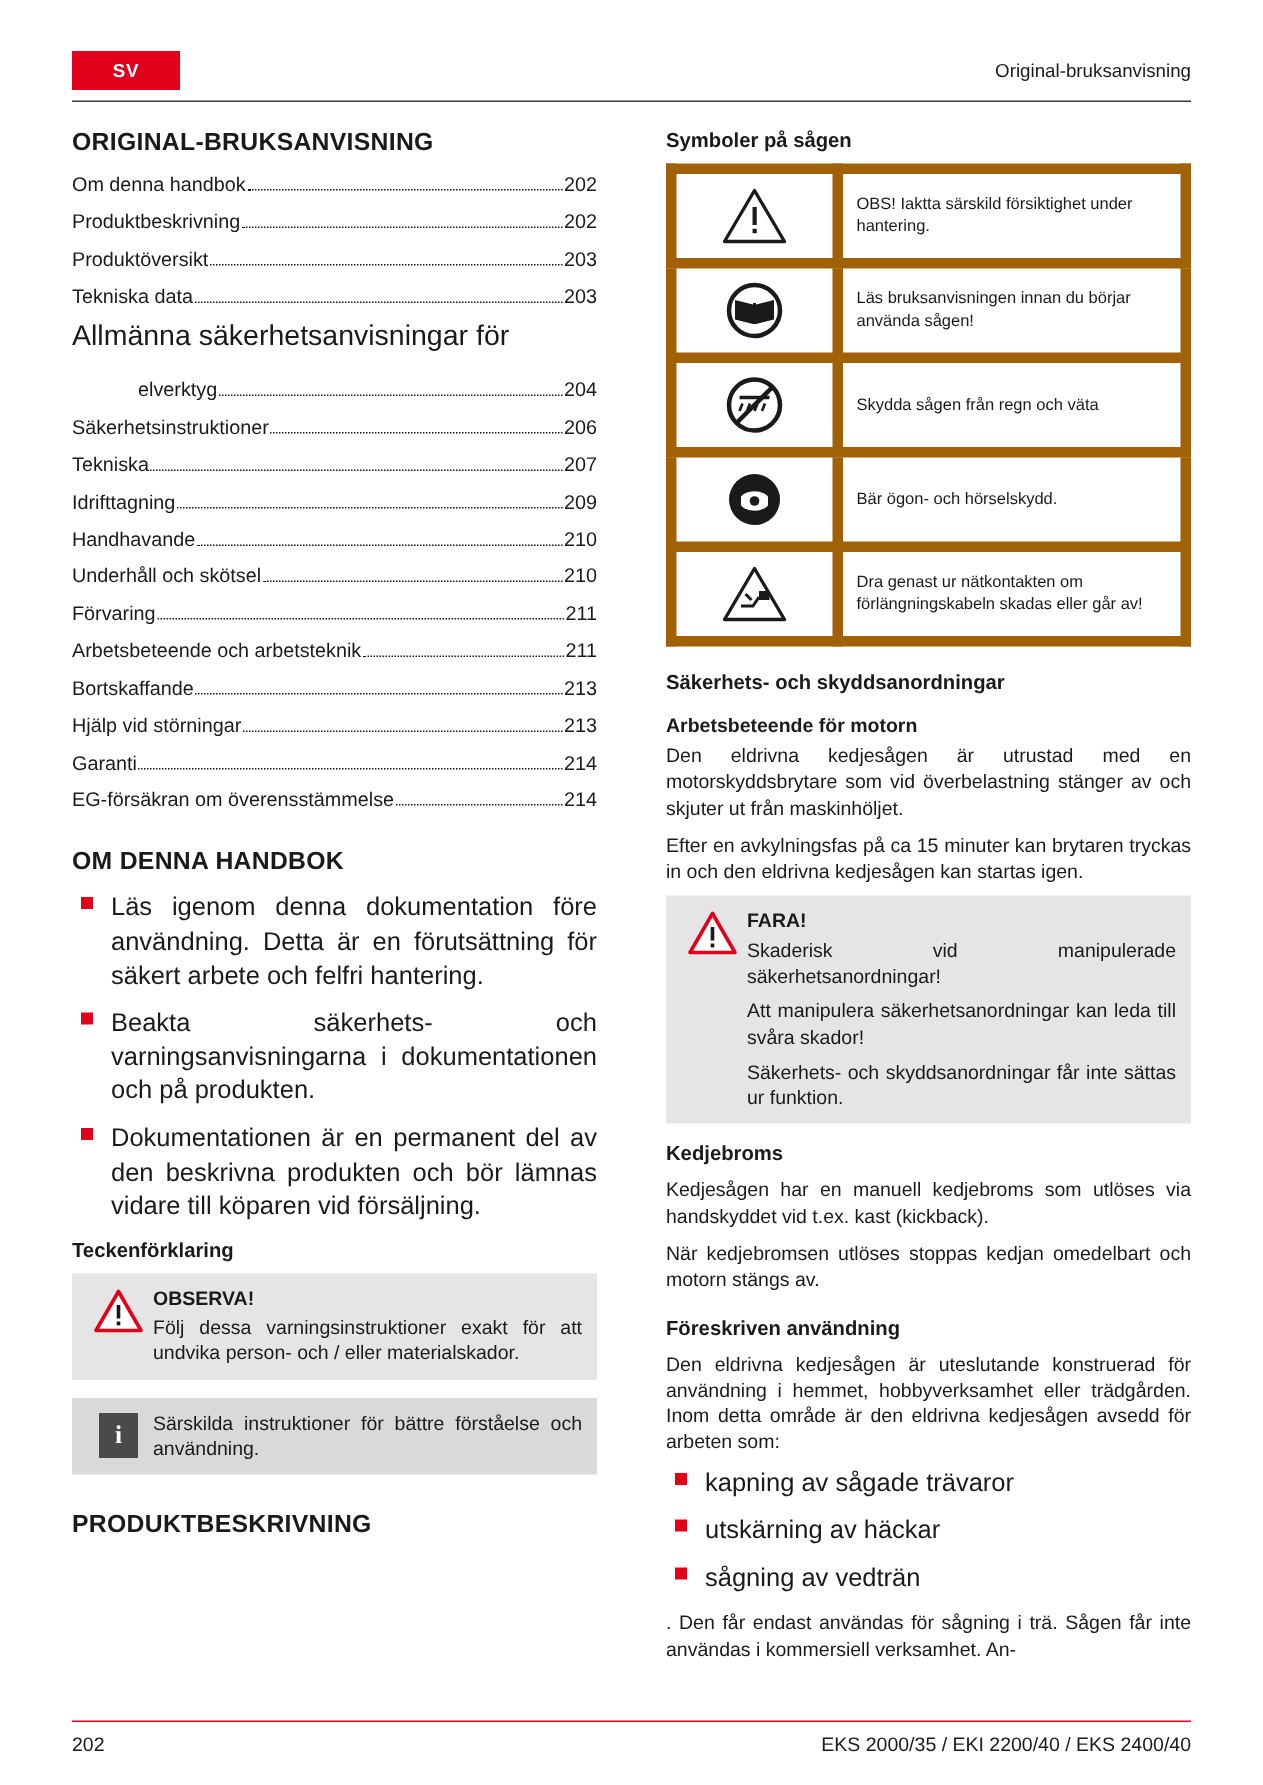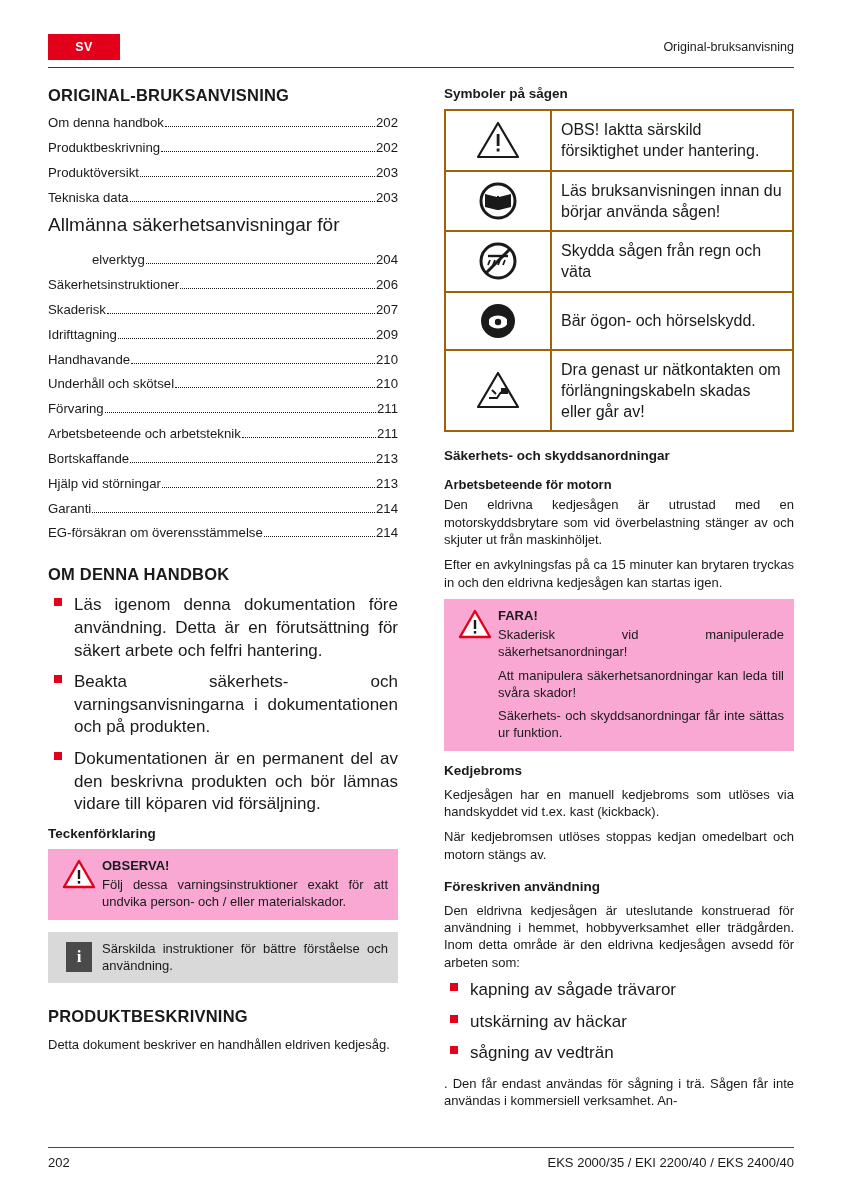--- a/index.html
+++ b/index.html
@@ -130,21 +130,21 @@
     position: absolute;
     left: 6px;
     top: 4px;
     width: 8px;
     height: 8px;
     background: #e3001b;
   }
   
   .notice {
     display: flex;
-    background: #f9a8d4;
+    background: #e5e5e5;
     margin: 6px 0 12px 0;
     padding: 8px 10px 9px 8px;
     box-sizing: border-box;
   }
   .notice .ico {
     flex: 0 0 46px;
     display: flex;
     align-items: flex-start;
     justify-content: center;
     padding-top: 2px;
@@ -179,24 +179,24 @@
     justify-content: center;
   }
   
   table.symbols {
     border-collapse: collapse;
     width: 350px;
     margin-top: 4px;
     table-layout: fixed;
   }
   table.symbols td {
-    border: 2px solid #a16207;
+    border: 7px solid #a16207;
     vertical-align: middle;
     padding: 8px 9px;
-    font-size: 16px;
+    font-size: 11px;
     line-height: 1.33;
   }
   table.symbols td.icocell {
     width: 96px;
     text-align: center;
     padding: 8px 4px;
   }
   
   .footer-rule {
     position: absolute;
@@ -261,21 +261,21 @@
           <span class="toc-dots"></span>
           <span class="toc-page">204</span>
         </div>
 
         <div class="toc-row">
           <span class="toc-label">Säkerhetsinstruktioner</span>
           <span class="toc-dots"></span>
           <span class="toc-page">206</span>
         </div>
         <div class="toc-row">
-          <span class="toc-label">Skaderisk</span>
+          <span class="toc-label">Tekniska</span>
           <span class="toc-dots"></span>
           <span class="toc-page">207</span>
         </div>
         <div class="toc-row">
           <span class="toc-label">Idrifttagning</span>
           <span class="toc-dots"></span>
           <span class="toc-page">209</span>
         </div>
         <div class="toc-row">
           <span class="toc-label">Handhavande</span>
@@ -344,21 +344,20 @@
       </div>
 
       <div class="notice info-box">
         <div class="ico">
           <div class="info-ico">i</div>
         </div>
         <div class="txt">Särskilda instruktioner för bättre förståelse och användning.</div>
       </div>
 
       <h1 class="sec spaced">PRODUKTBESKRIVNING</h1>
-      <p class="body">Detta dokument beskriver en handhållen eldriven kedjesåg.</p>
 
     </div>
 
     <div class="col right">
 
       <h2 class="sub">Symboler på sågen</h2>
 
       <table class="symbols">
         <tbody>
             <tr>

